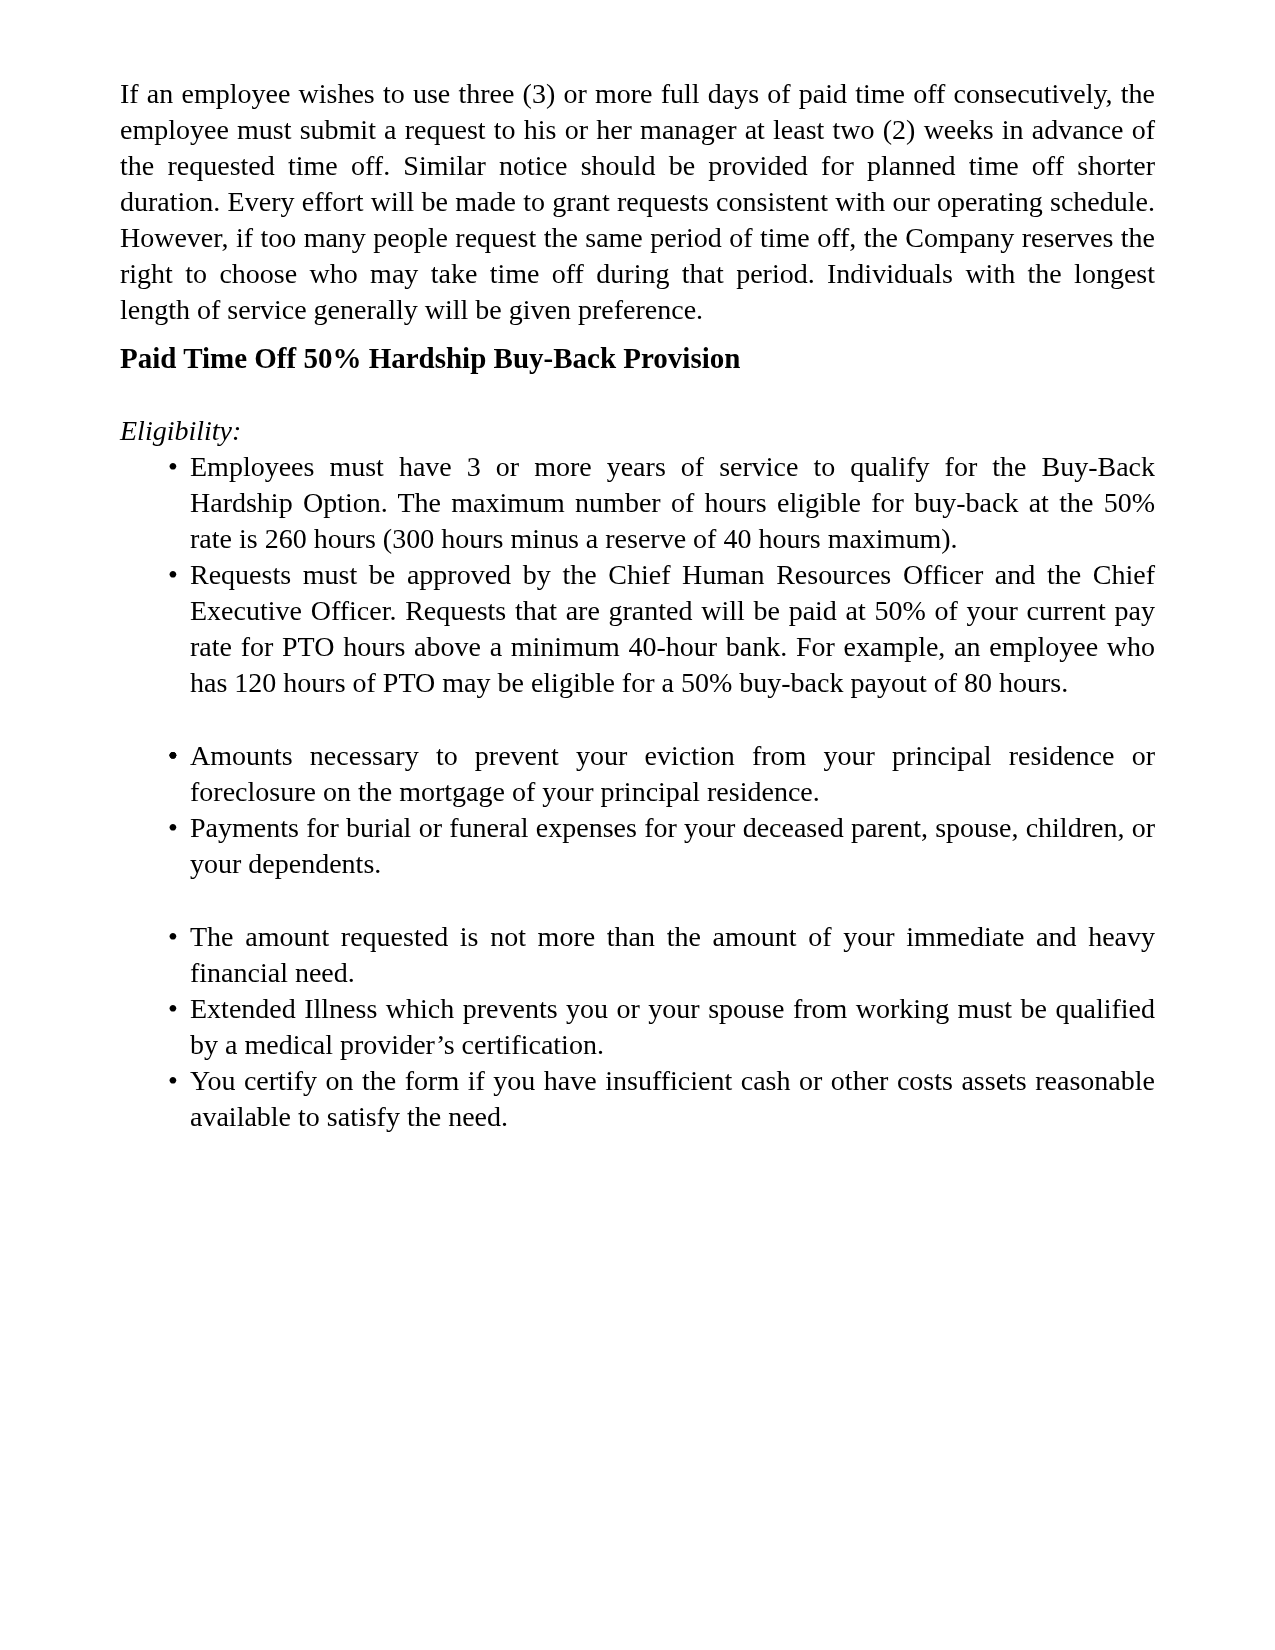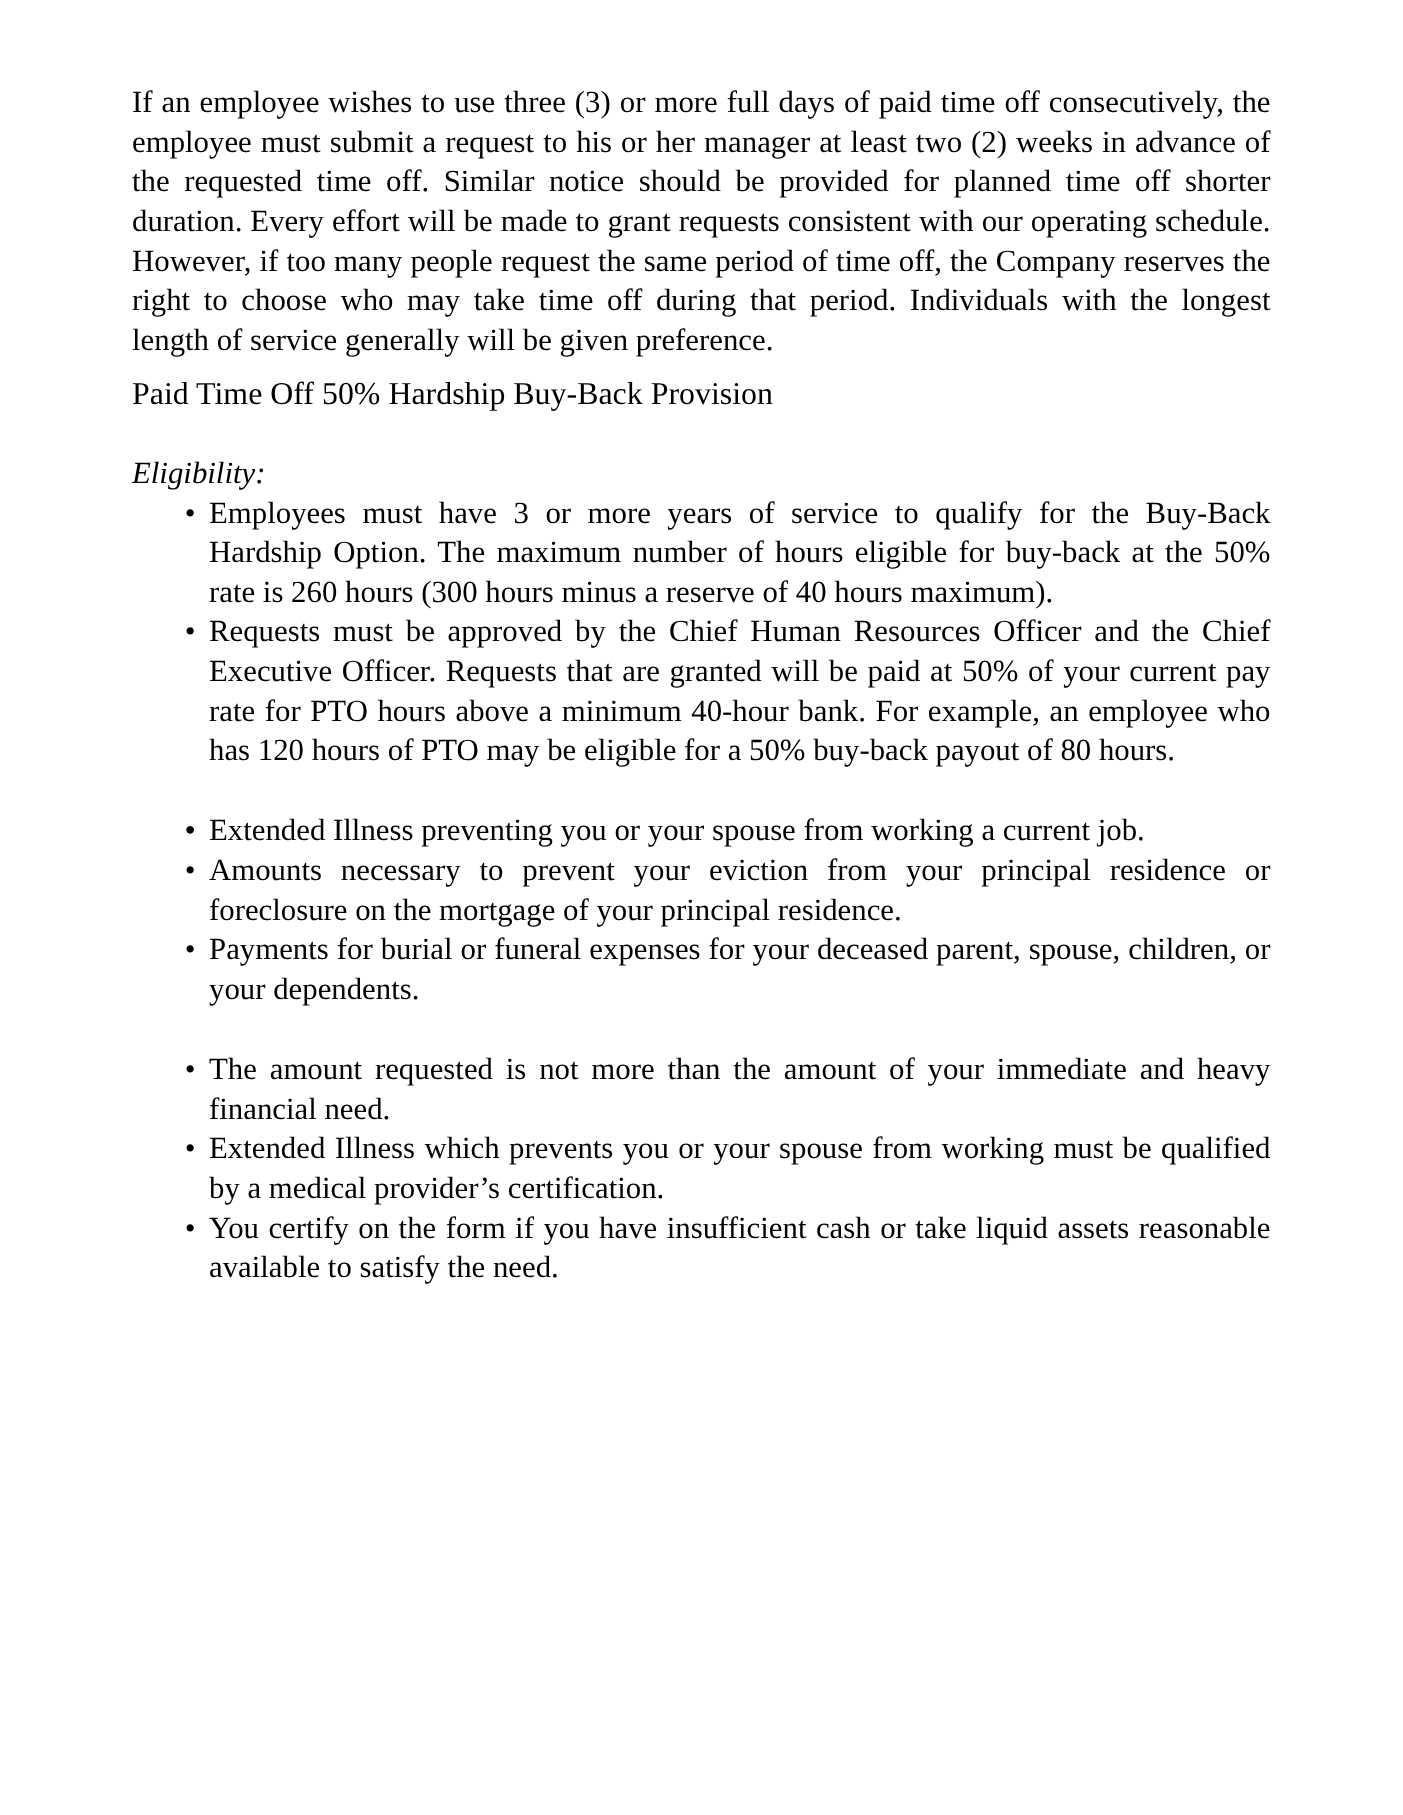--- a/index.html
+++ b/index.html
@@ -22,21 +22,21 @@
   }
   .para {
     margin: 0 0 37px 0;
     text-align: justify;
   }
   .para.before-heading {
     margin-bottom: 12px;
   }
   .doc-heading {
     font-size: 29px;
-    font-weight: normal;
+    font-weight: bold;
     line-height: 36px;
     margin: 0 0 37px 0;
   }
   .section {
     margin: 0 0 37px 0;
   }
   .section-label {
     margin: 0;
     text-align: left;
     font-style: italic;
@@ -84,21 +84,20 @@
     </ul>
   </div>
 
   <div class="section">
     <ul class="bullets">
       <li>
         <span class="bullet-glyph">•</span>
       </li>
       <li>
         <span class="bullet-glyph">•</span>
-        <span>Extended Illness preventing you or your spouse from working a current job.</span>
       </li>
       <li>
         <span class="bullet-glyph">•</span>
         <span>Amounts necessary to prevent your eviction from your principal residence or foreclosure on the mortgage of your principal residence.</span>
       </li>
       <li>
         <span class="bullet-glyph">•</span>
         <span>Payments for burial or funeral expenses for your deceased parent, spouse, children, or your dependents.</span>
       </li>
     </ul>
@@ -109,18 +108,18 @@
       <li>
         <span class="bullet-glyph">•</span>
         <span>The amount requested is not more than the amount of your immediate and heavy financial need.</span>
       </li>
       <li>
         <span class="bullet-glyph">•</span>
         <span>Extended Illness which prevents you or your spouse from working must be qualified by a medical provider’s certification.</span>
       </li>
       <li>
         <span class="bullet-glyph">•</span>
-        <span>You certify on the form if you have insufficient cash or take liquid assets reasonable available to satisfy the need.</span>
+        <span>You certify on the form if you have insufficient cash or other costs assets reasonable available to satisfy the need.</span>
       </li>
     </ul>
   </div>
 
 </div>
 
 </body></html>

